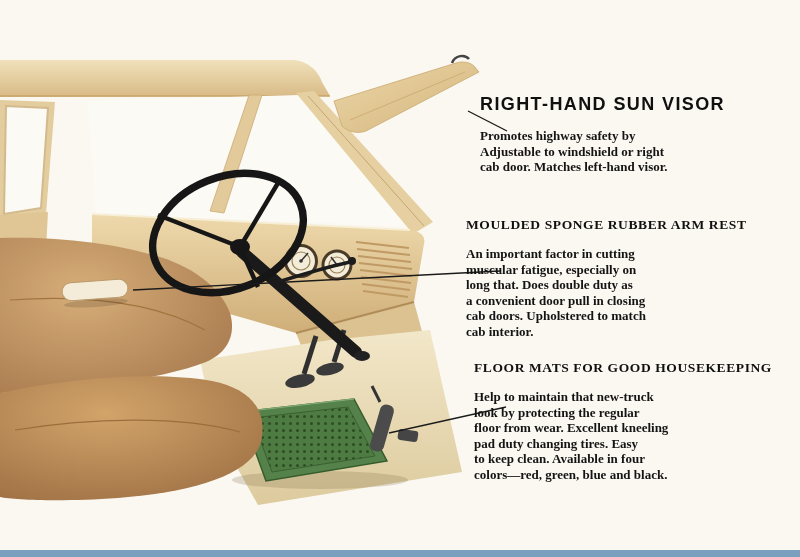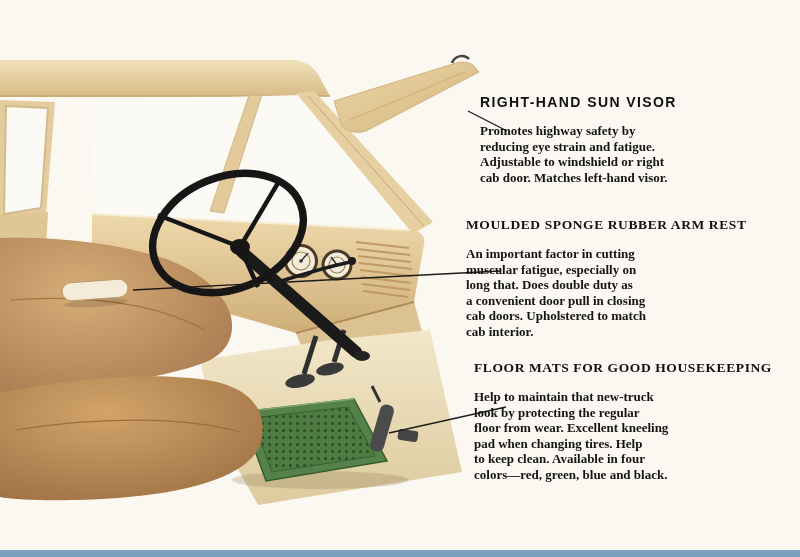--- a/index.html
+++ b/index.html
@@ -5,21 +5,21 @@
   html,body { margin:0; padding:0; }
   .page {
     position:relative; width:800px; height:557px;
     background:#fbf8f1; overflow:hidden;
     font-family:"Liberation Serif", serif;
   }
   svg.illo { position:absolute; left:0; top:0; }
   .section { position:absolute; }
   .heading {
     font-family:"Liberation Sans", sans-serif;
-    font-weight:700; font-size:14px; letter-spacing:1.4px;
+    font-weight:700; font-size:18px; letter-spacing:1.4px;
     color:#101010; white-space:nowrap;
   }
   .s2 .heading, .s3 .heading { font-size:13.5px; letter-spacing:0.6px;font-family:Liberation Serif, serif; }
   .body {
     margin-top:13px; 
     font-weight:700; font-size:13px; line-height:15.6px;
     color:#141414;
   }
   .s1 { left:480px; top:94px;  width:306px; }
   .s2 { left:466px; top:217px; width:312px; }
@@ -179,21 +179,20 @@
       <line x1="468" y1="111" x2="507" y2="131"></line>
       <line x1="133" y1="290" x2="500" y2="271"></line>
       <line x1="389" y1="433" x2="506" y2="407"></line>
     </g>
   </svg>
 
   <div class="section s1">
     <div class="heading">RIGHT-HAND SUN VISOR</div>
     <div class="body">
       <div>Promotes highway safety by</div>
-      <div>reducing eye strain and fatigue.</div>
       <div>Adjustable to windshield or right</div>
       <div>cab door. Matches left-hand visor.</div>
     </div>
   </div>
 
   <div class="section s2">
     <div class="heading">MOULDED SPONGE RUBBER ARM REST</div>
     <div class="body">
       <div>An important factor in cutting</div>
       <div>muscular fatigue, especially on</div>
@@ -203,20 +202,20 @@
       <div>cab interior.</div>
     </div>
   </div>
 
   <div class="section s3">
     <div class="heading">FLOOR MATS FOR GOOD HOUSEKEEPING</div>
     <div class="body">
       <div>Help to maintain that new-truck</div>
       <div>look by protecting the regular</div>
       <div>floor from wear. Excellent kneeling</div>
-      <div>pad when changing tires. Help</div>
+      <div>pad duty changing tires. Easy</div>
       <div>to keep clean. Available in four</div>
       <div>colors—red, green, blue and black.</div>
     </div>
   </div>
 
   <div class="footer-strip"></div>
 </div>
 
 </body></html>

